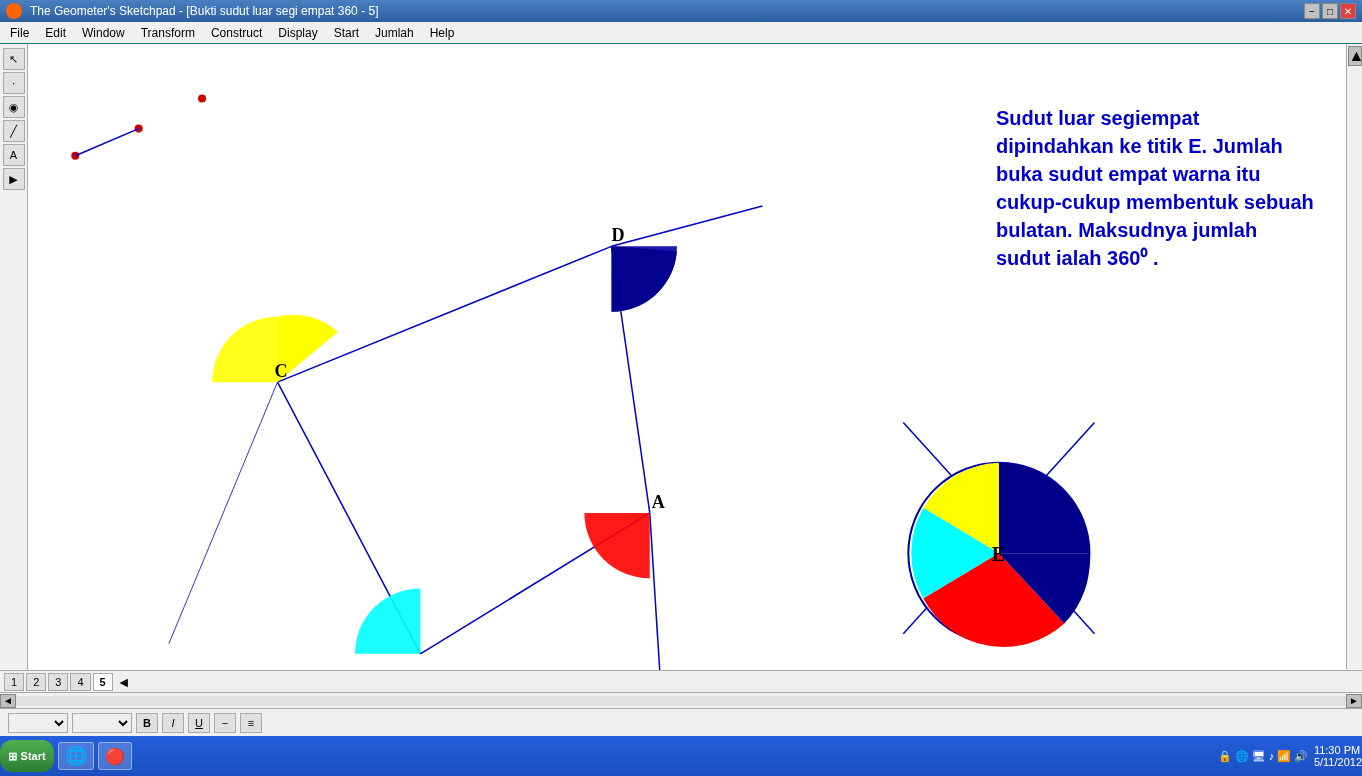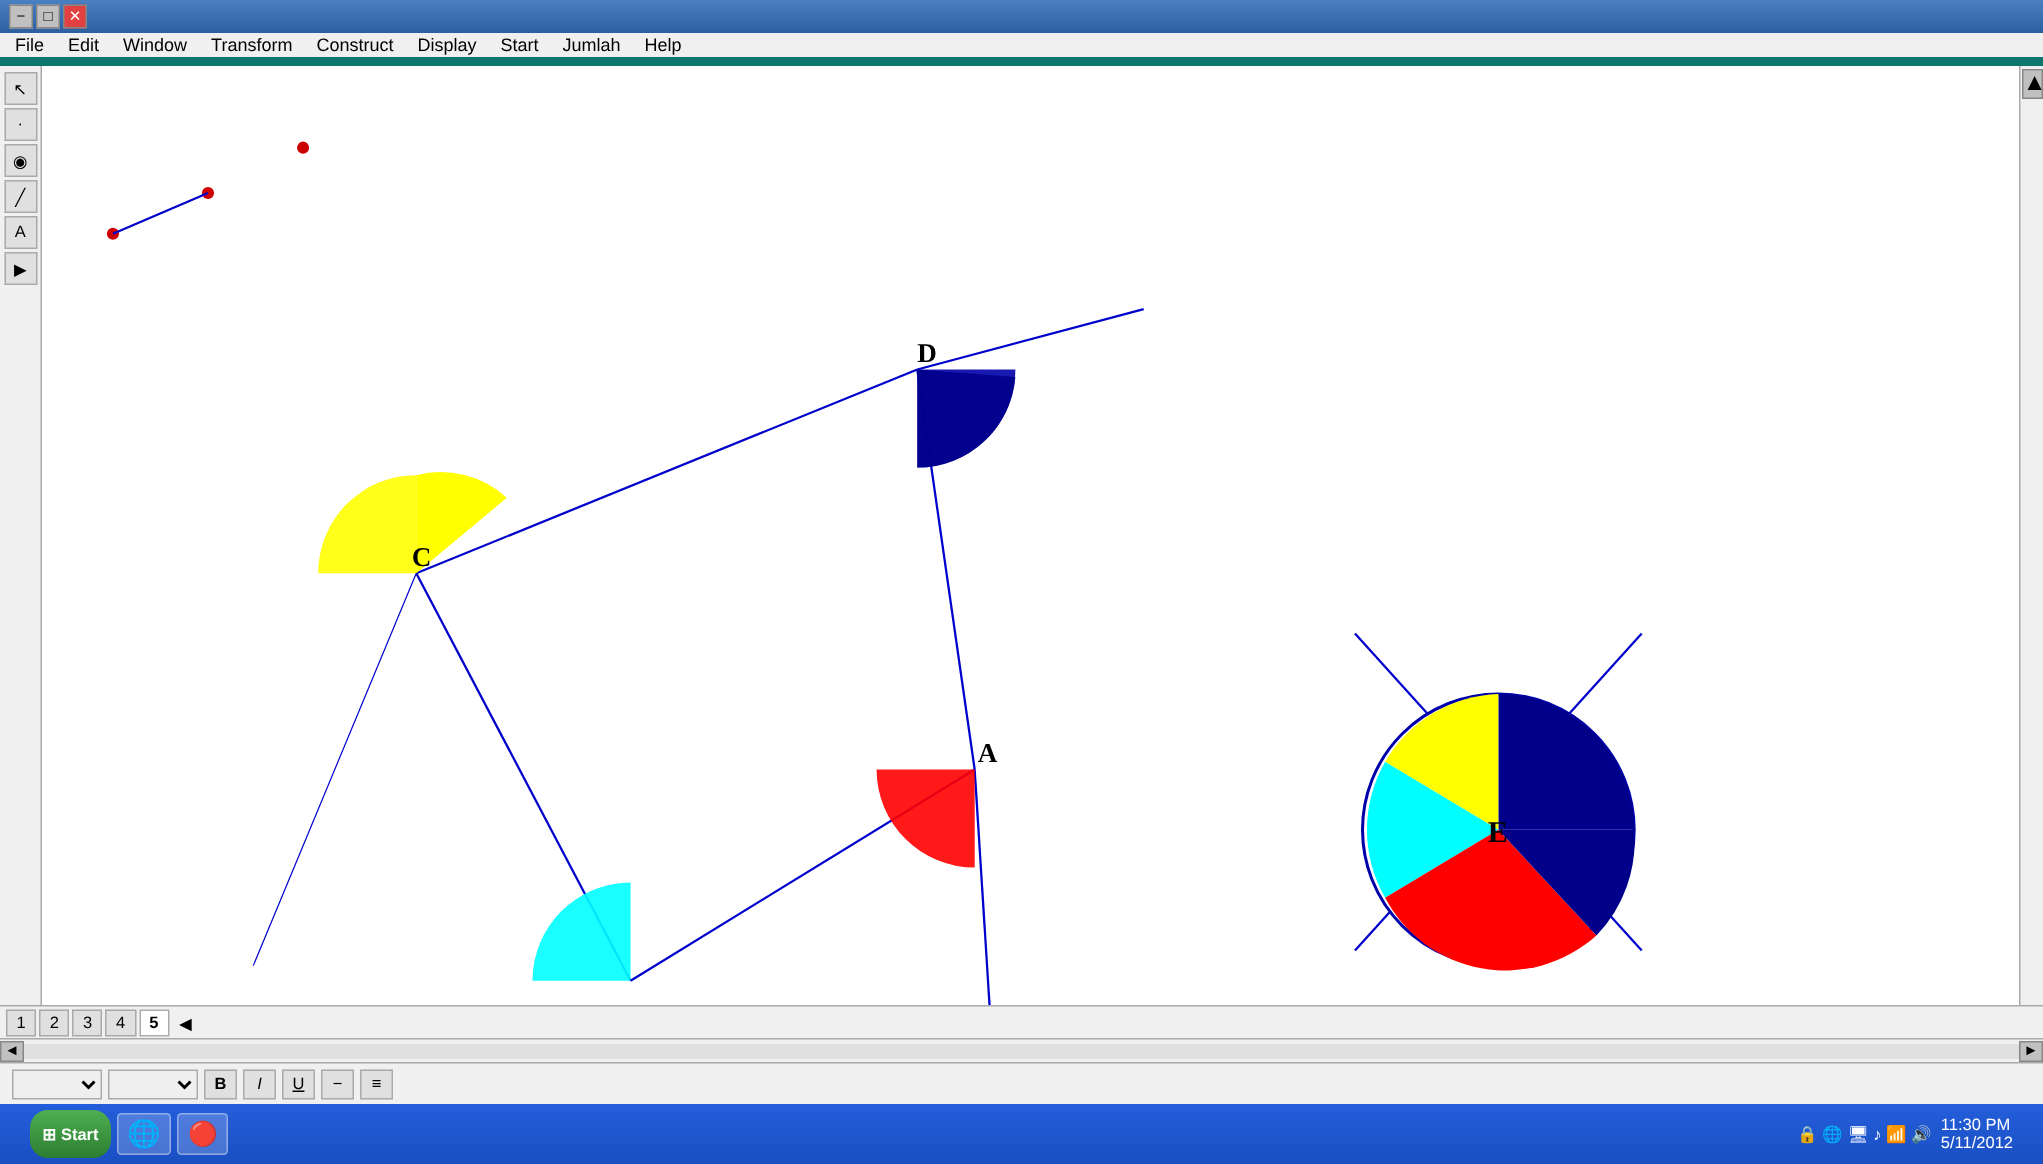--- a/index.html
+++ b/index.html
@@ -27,21 +27,21 @@
     }
     .title-bar-btn.close { background: #e04040; color: white; }
 
     
     .menu-bar {
       background: #f0f0f0;
       height: 22px;
       display: flex;
       align-items: center;
       padding: 0 2px;
-      border-bottom: 6px solid #0f766e;
+      border-bottom: 1px solid #0f766e;
       font-size: 12px;
     }
     .menu-item {
       padding: 2px 8px;
       cursor: pointer;
       color: #000;
     }
 
     
     .app-icon {
@@ -140,21 +140,21 @@
     
     .taskbar {
       position: fixed;
       bottom: 0;
       left: 0;
       width: 1362px;
       height: 40px;
       background: linear-gradient(to bottom, #245edb, #1a4fc2);
       display: flex;
       align-items: center;
-      padding: 0 20px;
+      padding: 0 0;
       gap: 4px;
       z-index: 100;
     }
     .start-btn {
       width: 54px; height: 32px;
       background: linear-gradient(to bottom, #4caf50, #2e7d32);
       border-radius: 12px;
       display: flex; align-items: center; justify-content: center;
       color: white; font-size: 12px; font-weight: bold;
       cursor: pointer;
@@ -203,20 +203,24 @@
       background: #f0f0f0;
       border-top: 1px solid #aaa;
       display: flex;
       align-items: center;
     }
   </style>
 </head>
 <body>
 
 <div class="title-bar">
+  <div class="title-bar-left">
+    <span class="app-icon"></span>
+    <span>The Geometer's Sketchpad - [Bukti sudut luar segi empat 360 - 5]</span>
+  </div>
   <div class="title-bar-buttons">
     <div class="title-bar-btn">−</div>
     <div class="title-bar-btn">□</div>
     <div class="title-bar-btn close">✕</div>
   </div>
 </div>
 
 <div class="menu-bar">
   <div class="menu-item">File</div>
   <div class="menu-item">Edit</div>
@@ -297,20 +301,23 @@
 
         <path d="M 965 490 L 890 445 A 90 90 0 0 0 890 535 Z" fill="cyan"></path>
 
         <path d="M 965 490 L 890 535 A 90 90 0 0 0 1030 560 Z" fill="red"></path>
 
         <path d="M 965 490 L 1030 560 A 90 90 0 0 0 1055 490 Z" fill="#00008b"></path>
 
         <text x="958" y="498" font-family="serif" font-size="20" font-weight="bold" fill="black">E</text>
       </svg>
 
+      <div class="annotation-text">
+        Sudut luar segiempat dipindahkan ke titik E. Jumlah buka sudut empat warna itu cukup-cukup membentuk sebuah bulatan. Maksudnya jumlah sudut ialah 360⁰ .
+      </div>
     </div>
 
     <div class="right-scrollbar">
       <div style="width:14px;height:20px;background:#c0c0c0;border:1px solid #888;margin:0 auto;margin-top:2px;">▲</div>
     </div>
   </div>
 
   <div class="tabs-bar">
     <div class="tab-item">1</div>
     <div class="tab-item">2</div>

